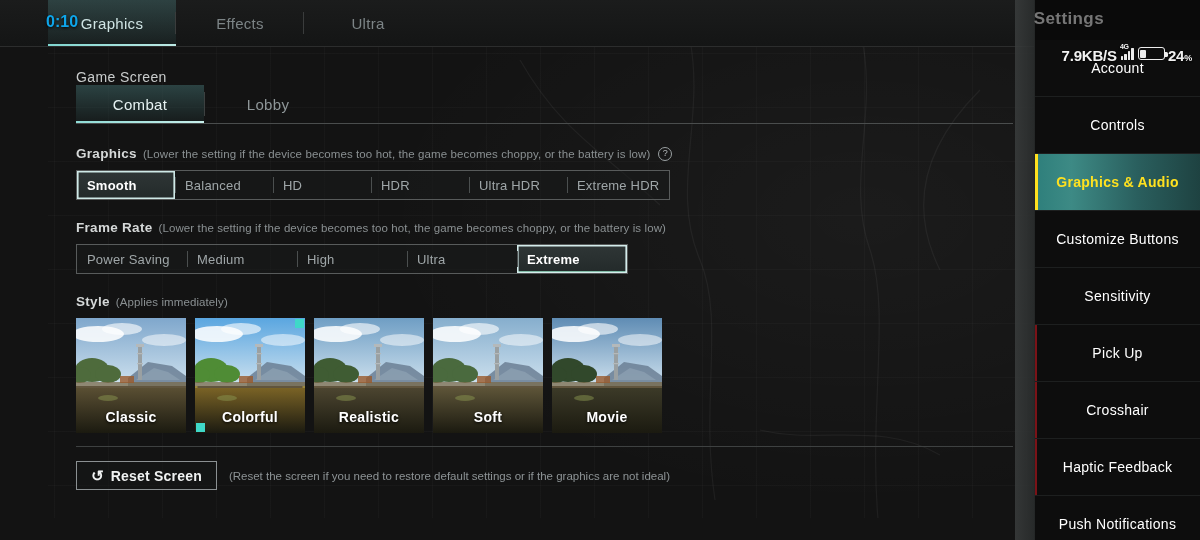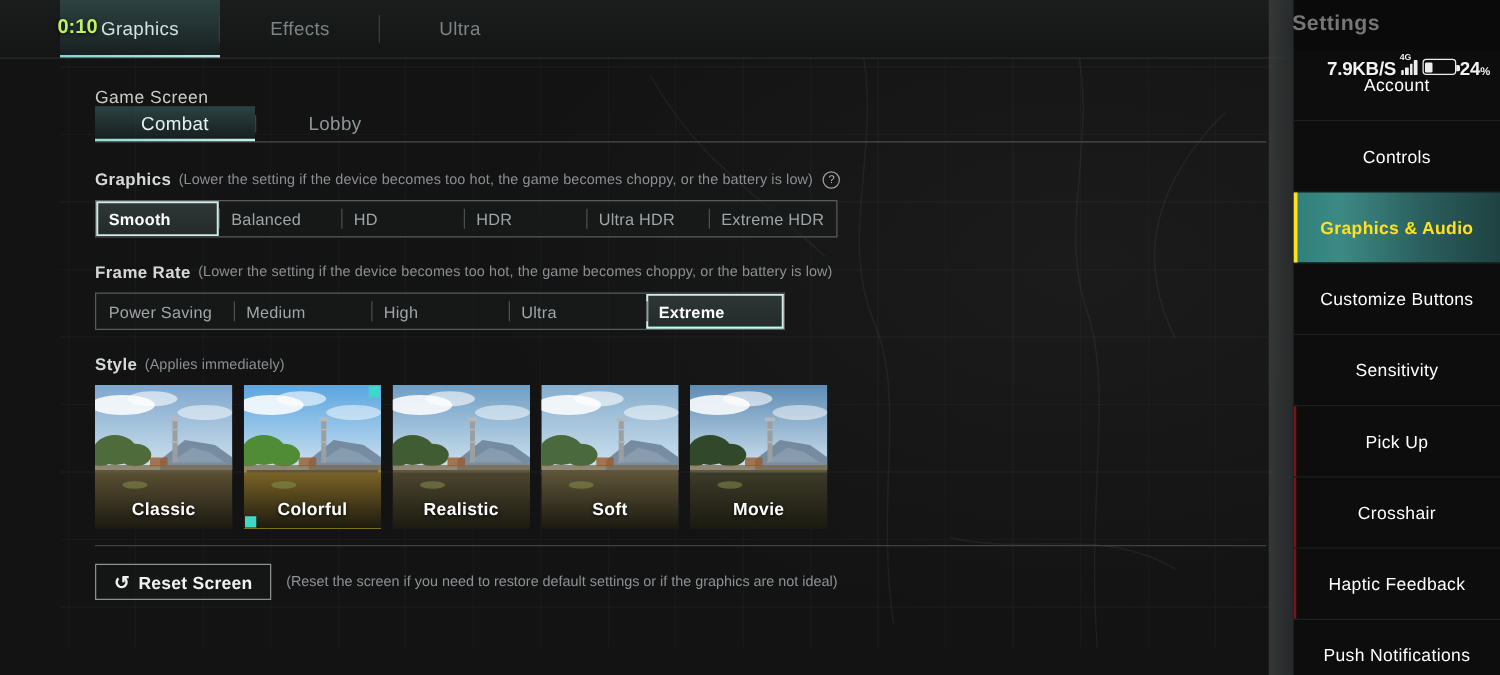--- a/index.html
+++ b/index.html
@@ -81,42 +81,42 @@
   .ttab.active{
     color:#cfe4e4;
     background:linear-gradient(180deg, rgba(60,96,96,0.55) 0%, rgba(32,52,52,0.30) 100%);
   }
   .ttab.active::after{
     content:""; position:absolute; left:0; right:0; bottom:0; height:2px;
     background:linear-gradient(90deg,#7fd6d0,#bde9e4);
   }
   .timer-overlay{
     position:absolute; left:46px; top:13px; z-index:30;
-    font-size:16px; font-weight:bold; color:#bef264;
+    font-size:16px; font-weight:bold; color:#0ea5e9;
     text-shadow:0 1px 3px rgba(0,0,0,.95);
     pointer-events:none;
   }
 
   
   .content{
     position:absolute; left:48px; top:47px; width:966px; bottom:0;
     z-index:10;
   }
   .panel{
     position:relative;
     padding:22px 0 0 28px;
   }
   .section-title{
     font-size:14px; color:#c9cccc; letter-spacing:.4px; 
   }
 
   
   .screen-tabs{ display:flex; align-items:stretch; position:relative; width:937px; }
   .stab{
-    position:relative; width:128px; height:28px;
+    position:relative; width:128px; height:38px;
     display:flex; align-items:center; justify-content:center;
     font-size:15px; color:#8e9698; cursor:pointer; letter-spacing:.3px;
   }
   .stab.active{
     color:#e6f2f2;
     background:linear-gradient(180deg, rgba(58,95,95,.62) 0%, rgba(28,46,46,.30) 100%);
   }
   .stab.active::after{
     content:""; position:absolute; left:0; right:0; bottom:0; height:2px;
     background:linear-gradient(90deg,#8fdcd6,#c8efeb);

